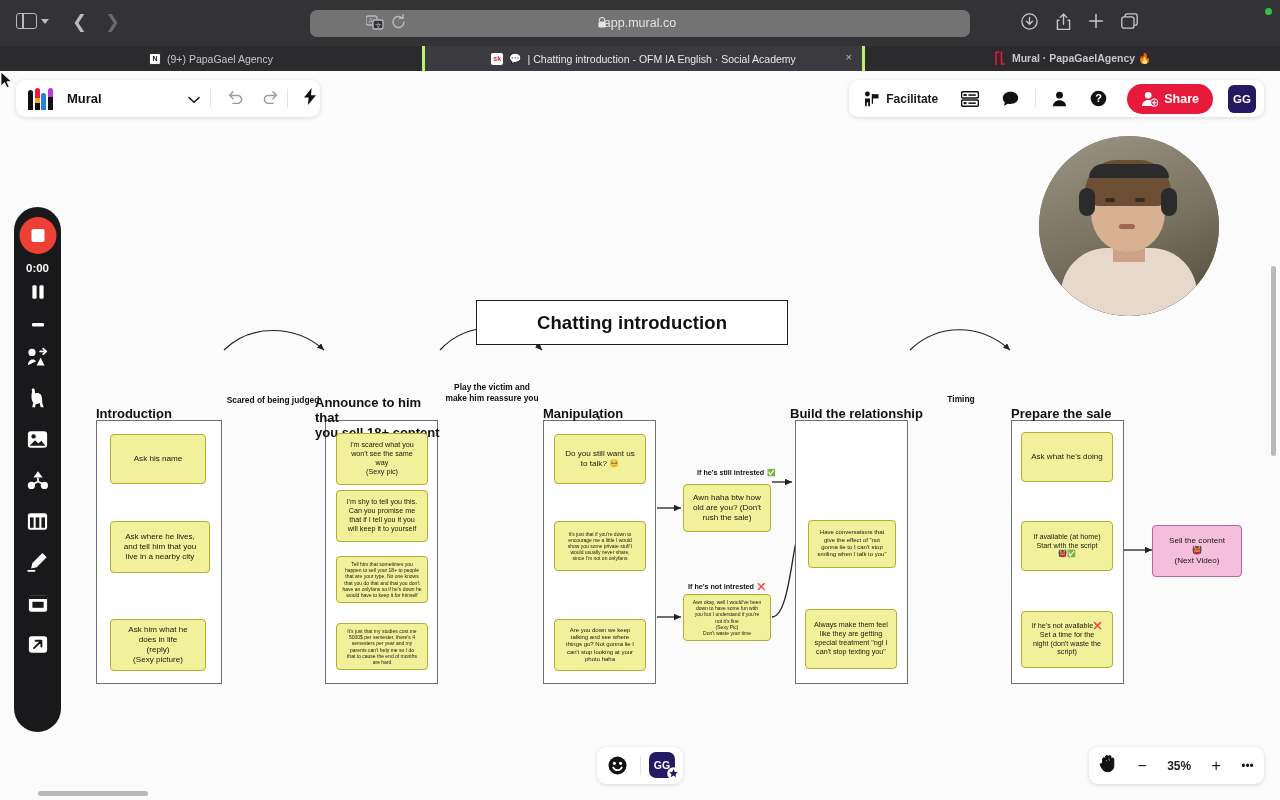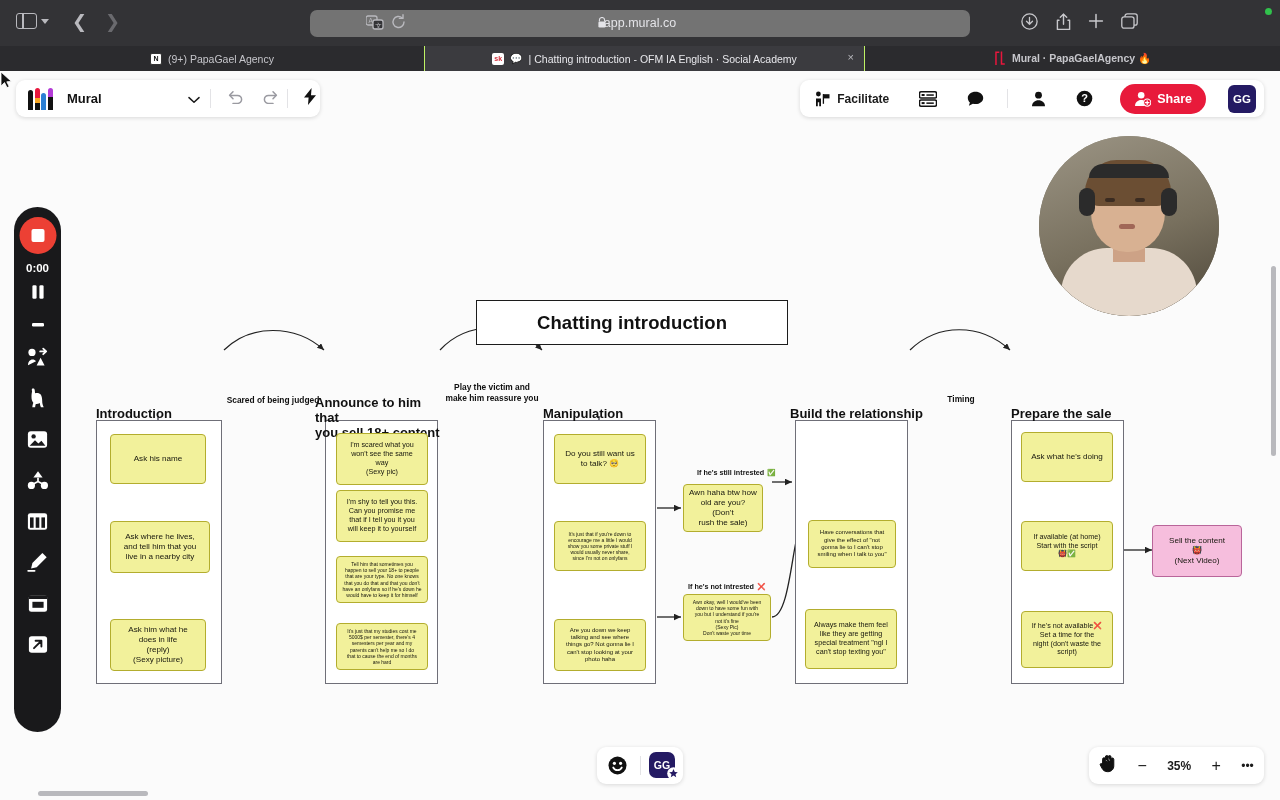--- a/index.html
+++ b/index.html
@@ -51,21 +51,21 @@
   #share-icon{ right:209px; }
   #plus-icon { right:176px; }
   #tabs-icon { right:142px; }
   #green-dot { position:absolute; right:8px; top:8px; width:7px; height:7px; border-radius:50%; background:#31c24c; }
 
   
   #tab-strip { position:absolute; top:46px; left:0; width:1280px; height:25px; display:flex; }
   .tab {
     height:25px; display:flex; align-items:center; justify-content:center;
     gap:6px; font-size:10.5px; color:#c6c6cb; position:relative;
-    border-right:1px solid #bef264;
+    border-right:3px solid #bef264;
   }
   .tab.inactive { background:#2b2b2e; }
   .tab.active   { background:#3b3b3f; color:#e8e8ec; }
   .tab .favicon { width:12px; height:12px; border-radius:2px; display:inline-flex; align-items:center; justify-content:center; font-size:7px; font-weight:bold; flex:none;}
   .tab .tlabel { white-space:nowrap; overflow:hidden; text-overflow:ellipsis; }
   .tab-close { position:absolute; right:10px; top:6px; color:#b9b9be; font-size:11px; line-height:11px;}
   #tab-1 { width:425px; }
   #tab-2 { width:440px; }
   #tab-3 { width:415px; border-right:none; }
 
@@ -87,21 +87,21 @@
   #mural-caret { position:absolute; left:172px; }
   .vsep { width:1px; height:19px; background:#e3e3e6; }
   #undo-btn { position:absolute; left:211px; }
   #redo-btn { position:absolute; left:247px; }
   #bolt-btn { position:absolute; left:288px; }
 
   
   #mural-rightbar {
     position:absolute; right:16px; top:9px; height:37px;
     background:#fff; border-radius:9px; display:flex; align-items:center;
-    padding:0 8px; gap:16px; box-shadow:0 1px 4px rgba(0,0,0,.14);text-align:center;
+    padding:0 8px; gap:9px; box-shadow:0 1px 4px rgba(0,0,0,.14);text-align:center;
   }
   .tb-btn { height:29px; display:flex; align-items:center; gap:6px; padding:0 7px; border-radius:6px; cursor:pointer; }
   .tb-btn span { font-size:12px; color:#1b1b1b; font-weight:600; }
   #share-btn {
     background:#e81a3b; color:#fff; height:30px; border-radius:15px;
     display:flex; align-items:center; gap:6px; padding:0 14px; margin-left:4px;
   }
   #share-btn span { color:#fff; font-size:12.5px; font-weight:bold; }
   #avatar-gg {
     width:28px; height:28px; border-radius:6px; background:#241a63; color:#fff;
@@ -451,21 +451,21 @@
 talking and see where
 things go? Not gonna lie I
 can't stop looking at your
 photo haha</span>
     </div>
 
     <div class="branch-label" style="left:697px; top:397px;">
       <span>If he's still intrested</span>
       <span style="font-size:7px;">✅</span>
     </div>
-    <div class="note s10" style="left:683px; top:413px; width:80px; height:48px;">
+    <div class="note s10" style="left:683px; top:413px; width:88px; height:48px;">
       <span class="t">Awn haha btw how
 old are you? (Don't
 rush the sale)</span>
     </div>
 
     <div class="branch-label" style="left:688px; top:511px;justify-content:center;">
       <span>If he's not intrested</span>
       <span style="font-size:7px;">❌</span>
     </div>
     <div class="note s7" style="left:683px; top:523px; width:88px; height:47px;">

